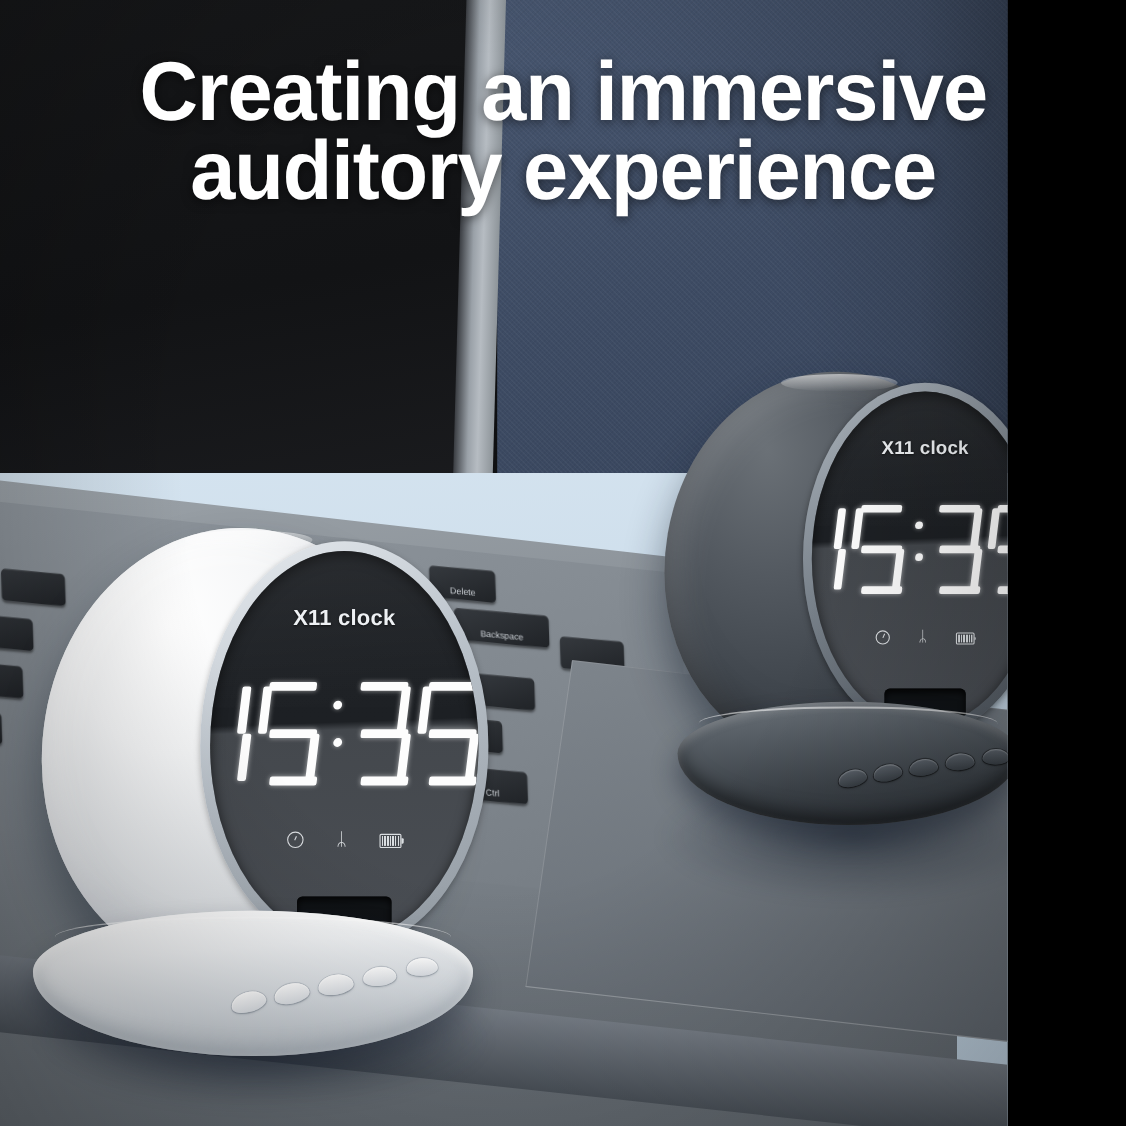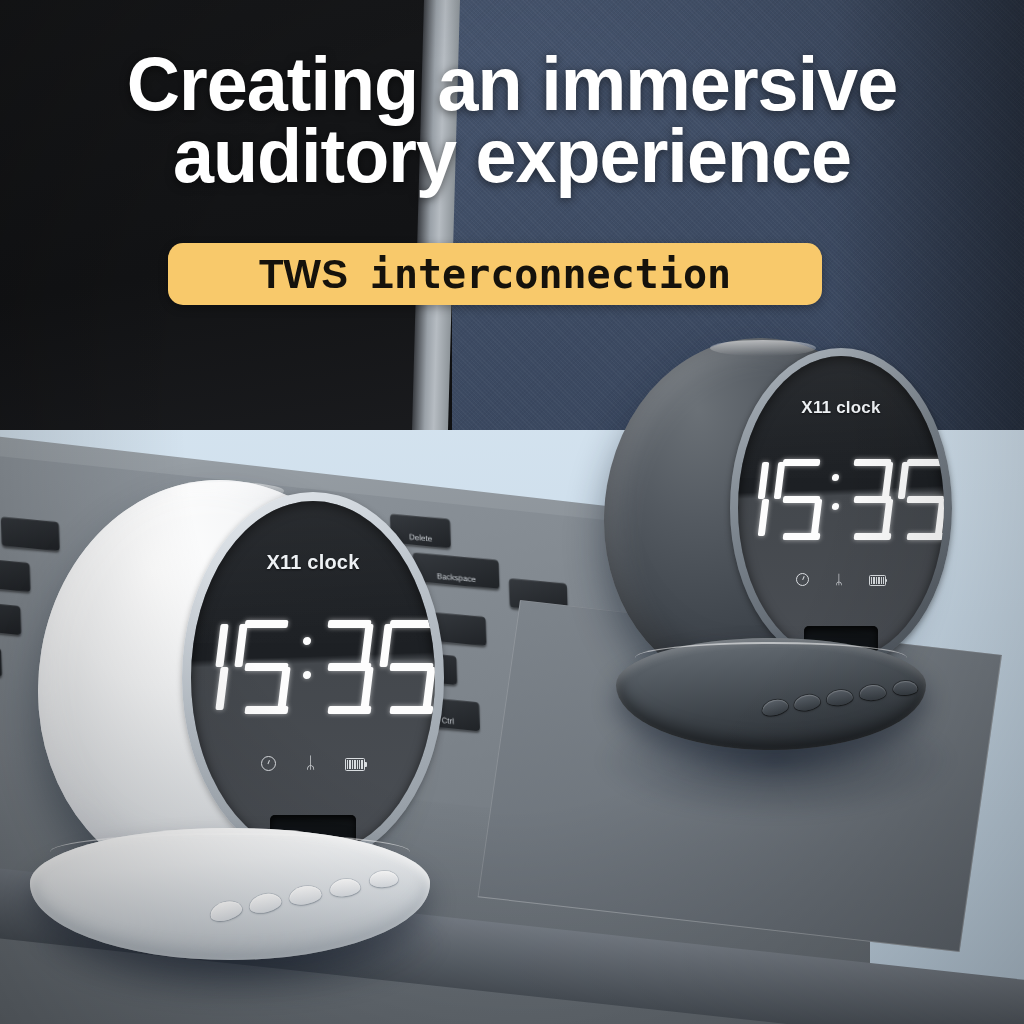--- a/index.html
+++ b/index.html
@@ -1,19 +1,19 @@
 <!DOCTYPE html>
 <html><head>
 <meta charset="utf-8">
 <style>
   html,body{margin:0;padding:0;background:#000;}
   body{font-family:"Liberation Sans",sans-serif;}
 
   #stage{
-    position:relative;width:1024px;height:1024px;overflow:hidden;
+    position:relative;width:916px;height:1024px;overflow:hidden;
     background:#0f1012;
   }
 
   
   .bg-laptop-screen{
     position:absolute;left:0;top:0;width:440px;height:470px;
     background:linear-gradient(170deg,#17181a 0%,#121315 55%,#1b1c1f 100%);
   }
   .bg-screen-edge{
     position:absolute;left:424px;top:0;width:36px;height:470px;
@@ -412,18 +412,14 @@
     </div>
   </div>
 
   <div class="bg-vign"></div>
 
   <div class="headline">
     <span>Creating an immersive</span>
     <span class="l2">auditory experience</span>
   </div>
 
-  <div class="banner">
-    <span class="banner-a">TWS</span>
-    <span class="banner-b">interconnection</span>
-  </div>
 
 </div>
 
 </body></html>

